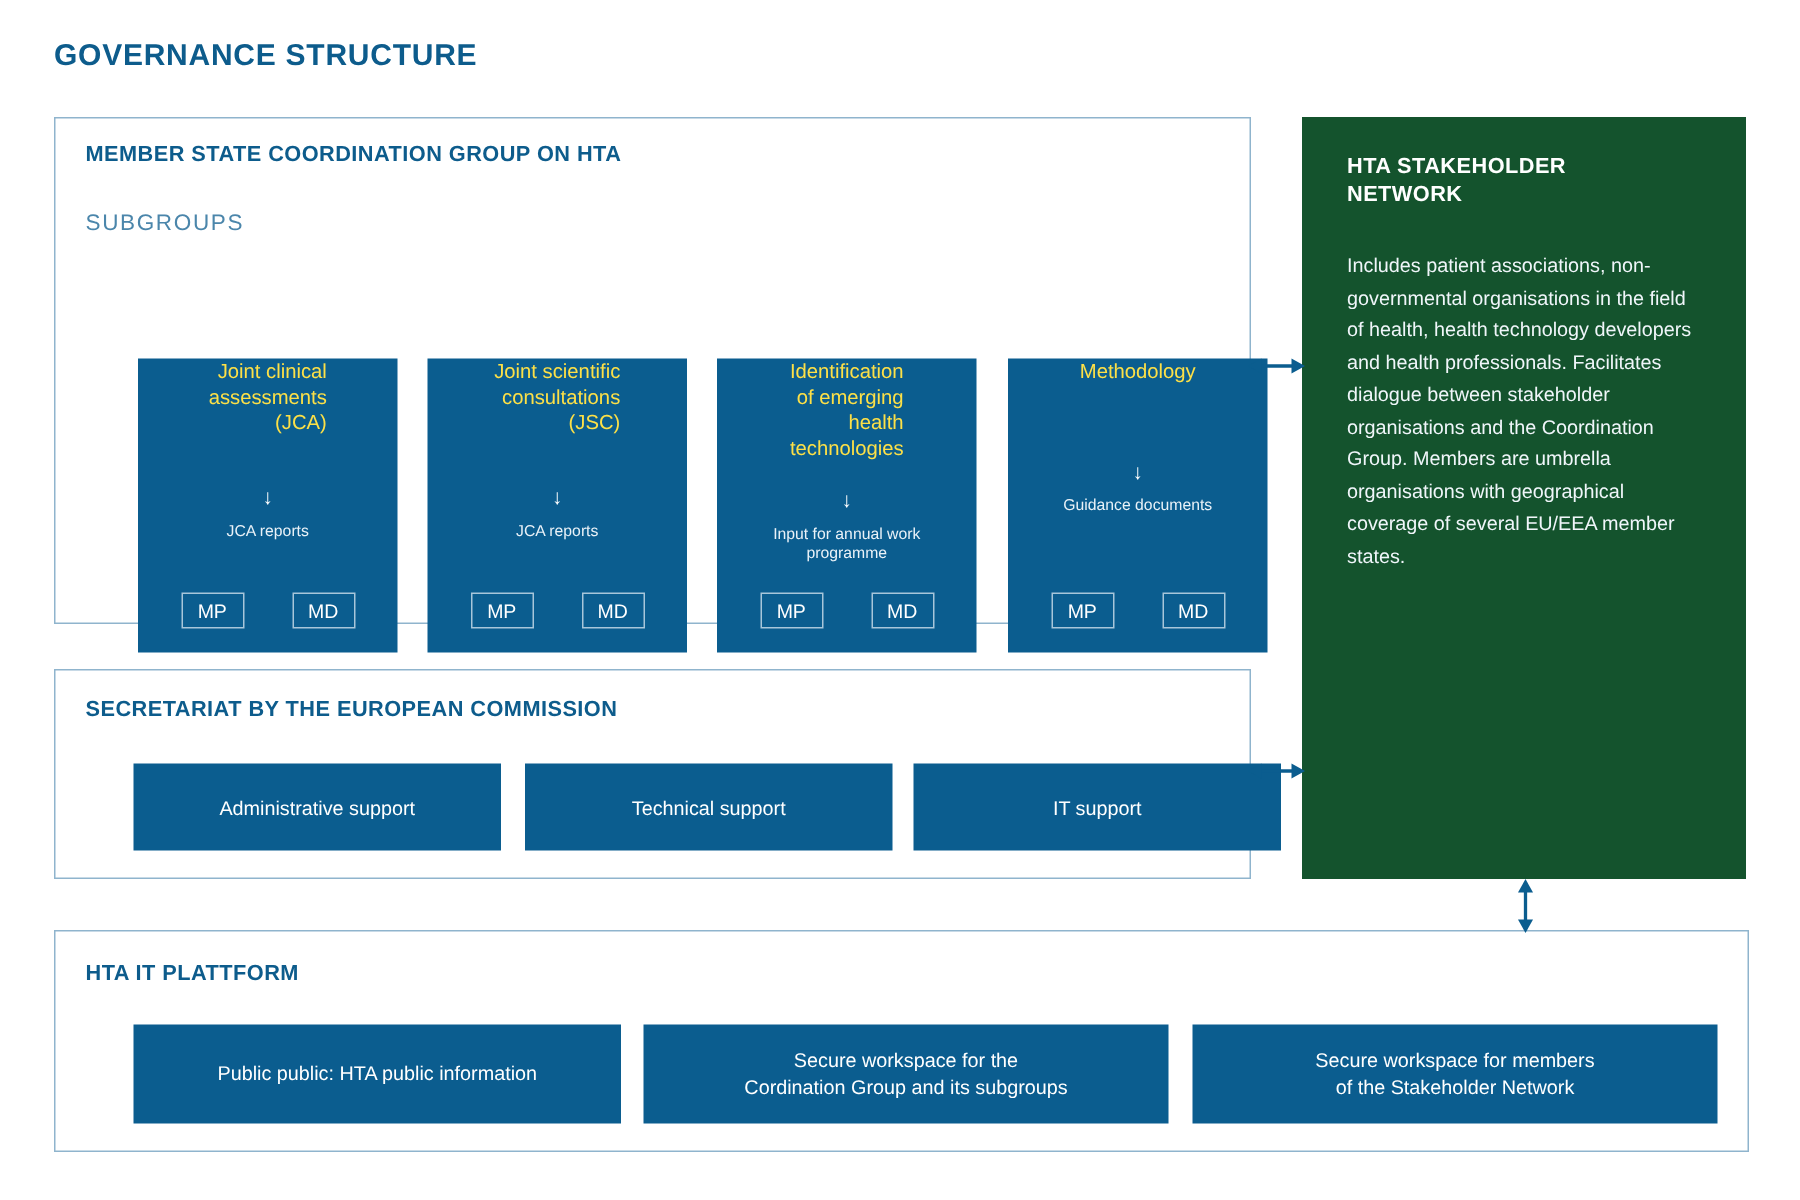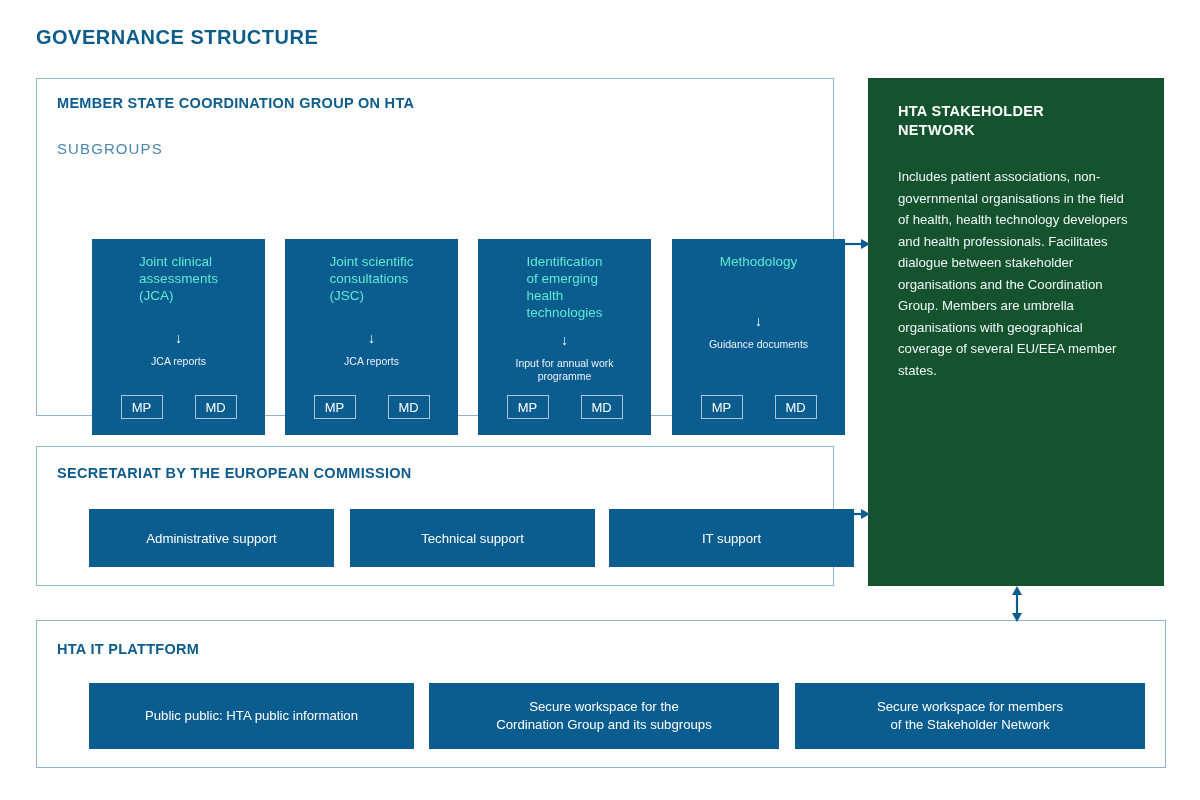--- a/index.html
+++ b/index.html
@@ -42,22 +42,22 @@
 
   
   .subgroup {
     position: absolute; top: 160px; width: 173px; height: 196px;
     background: #0b5d8f; color: #ffffff;
     display: flex; flex-direction: column; align-items: center;
   }
   .sg-1 { left: 55px; }  .sg-2 { left: 248px; }
   .sg-3 { left: 441px; } .sg-4 { left: 635px; }
   .sg-head {
-    margin-top: 14px; font-size: 13.5px; line-height: 17px;
-    text-align: left; font-weight: normal; color: #5eead4;
+    font-size: 13.5px; line-height: 17px;
+    text-align: right; font-weight: normal; color: #fde047;
     padding: 0 8px;
   }
   .sg-arrow {
     font-size: 14px; line-height: 1; color: #ffffff;
     margin-top: auto;
   }
   .sg-output {
     font-size: 10.5px; line-height: 13px; text-align: center;
     color: #eaf2f8; padding: 0 8px; margin-top: 10px;
   }

